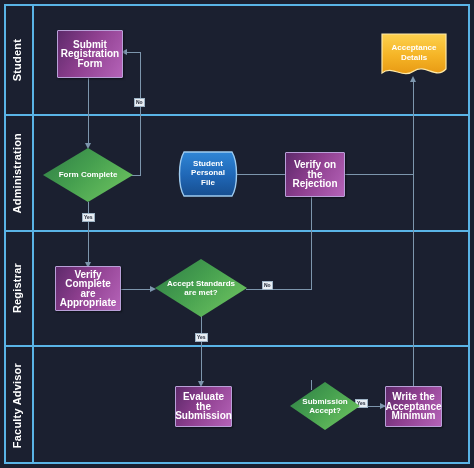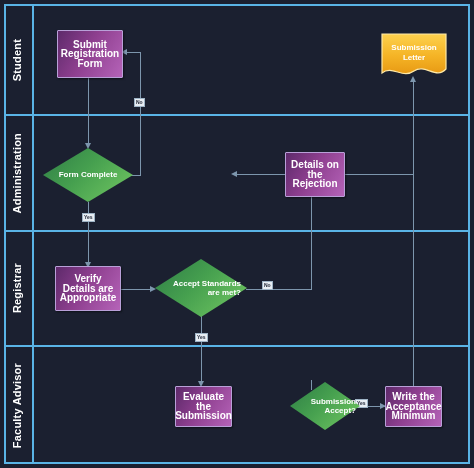--- a/index.html
+++ b/index.html
@@ -132,21 +132,21 @@
     inset: 0;
     background: linear-gradient(135deg, #2e7d46 0%, #46a04f 45%, #74c963 100%);
     clip-path: polygon(50% 0%, 100% 50%, 50% 100%, 0% 50%);
   }
   .decision-text {
     position: absolute;
     inset: 0;
     display: flex;
     align-items: center;
     justify-content: center;
-    text-align: right;
+    text-align: center;
     color: #ffffff;
     font-size: 8px;
     font-weight: bold;
     line-height: 9.5px;
     padding: 0 6px;
     box-sizing: border-box;
   }
   .doc-wrap { position: absolute; }
   .doc-svg { position: absolute; inset: 0; }
   .doc-text {
@@ -237,35 +237,48 @@
     <svg class="doc-svg" viewBox="0 0 66 47" preserveAspectRatio="none">
       <defs>
         <linearGradient id="gy" x1="0" y1="0" x2="0" y2="1">
           <stop offset="0%" stop-color="#fdd14e"></stop>
           <stop offset="55%" stop-color="#f5b426"></stop>
           <stop offset="100%" stop-color="#e89a14"></stop>
         </linearGradient>
       </defs>
       <path d="M1,1 H65 V36 C55,47 44,30 33,38 C22,46 11,32 1,40 Z" fill="url(#gy)" stroke="#ffe9a8" stroke-width="1.2"></path>
     </svg>
-    <div class="doc-text" style="padding-bottom:10px;">Submission Letter</div>
+    <div class="doc-text" style="padding-bottom:10px;">Acceptance Details</div>
   </div>
 
   <div class="decision-wrap" style="left:43px; top:148px; width:90px; height:54px;">
     <div class="decision"></div>
     <div class="decision-text">Form Complete</div>
   </div>
 
+  <div class="doc-wrap" style="left:176px; top:150px; width:64px; height:48px;">
+    <svg class="doc-svg" viewBox="0 0 64 48" preserveAspectRatio="none">
+      <defs>
+        <linearGradient id="gb" x1="0" y1="0" x2="0" y2="1">
+          <stop offset="0%" stop-color="#2f86d6"></stop>
+          <stop offset="55%" stop-color="#1f66b5"></stop>
+          <stop offset="100%" stop-color="#174e8f"></stop>
+        </linearGradient>
+      </defs>
+      <path d="M8,2 C2,12 2,36 8,46 H56 C62,36 62,12 56,2 Z" fill="url(#gb)" stroke="#9ecbf0" stroke-width="1.4"></path>
+    </svg>
+    <div class="doc-text">Student Personal File</div>
+  </div>
 
   <div class="node process" style="left:285px; top:152px; width:60px; height:45px;">
-    <span>Details on the Rejection</span>
+    <span>Verify on the Rejection</span>
   </div>
 
   <div class="node process" style="left:55px; top:266px; width:66px; height:45px;">
-    <span>Verify Details are Appropriate</span>
+    <span>Verify Complete are Appropriate</span>
   </div>
 
   <div class="decision-wrap" style="left:155px; top:259px; width:92px; height:58px;">
     <div class="decision"></div>
     <div class="decision-text">Accept Standards are met?</div>
   </div>
 
   <div class="node process" style="left:175px; top:386px; width:57px; height:41px;">
     <span>Evaluate the Submission</span>
   </div>

